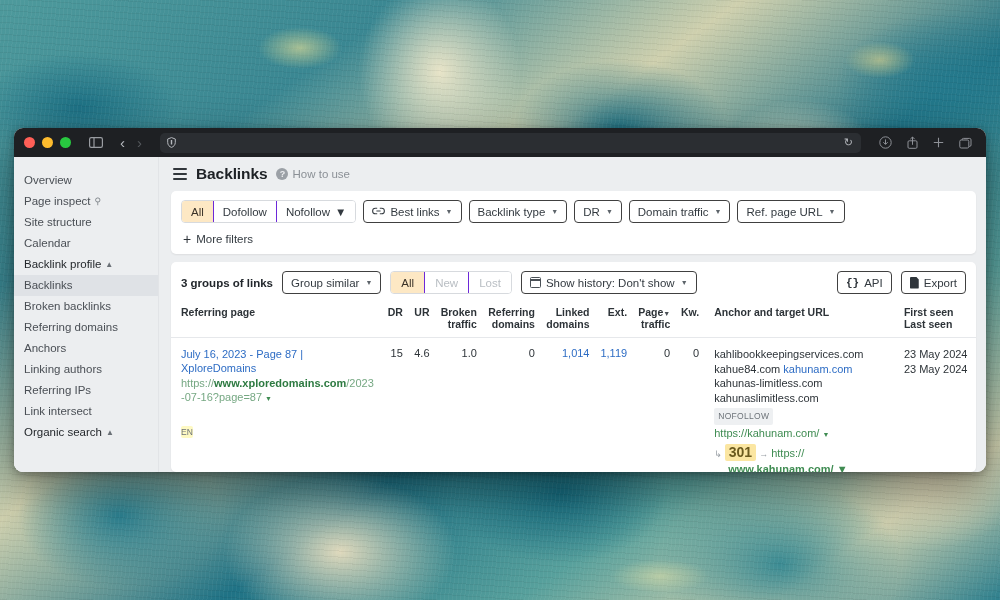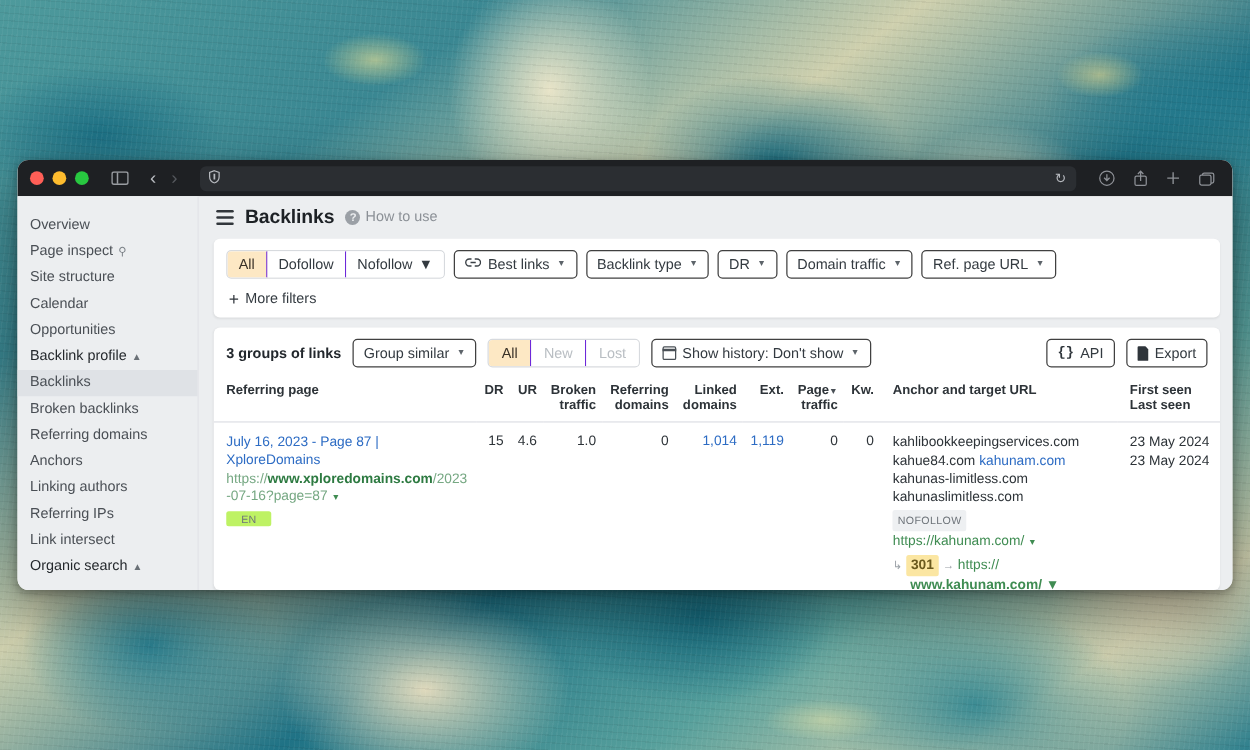--- a/index.html
+++ b/index.html
@@ -220,43 +220,43 @@
   }
   td.l { text-align: left; padding-left: 10px; }
   td.r { text-align: right; }
   .refpage a { color: #2d6cc4; text-decoration: none; }
   .refpage .ttl { color: #2d6cc4; display: block; line-height: 14px; }
   .url { color: #3f8c52; line-height: 14px; display: block; margin-top: 1px; word-break: break-all; }
   .url b { color: #2d7a41; font-weight: bold; }
   .url .dim { color: #76a883; }
   .url .car { font-size: 7px; color: #3f8c52; }
   .lang-badge {
-    display: inline-block; margin-top: 3px;
-    background: #bef264; color: #6d7379;
-    font-size: 8.5px; padding: 1px 12px; border-radius: 2px;
+    display: inline-block; margin-top: 20px;
+    background: #fef9c3; color: #6d7379;
+    font-size: 8.5px; padding: 1px 0; border-radius: 2px;
     letter-spacing: 0.2px;
   }
   .blue { color: #2d6cc4; }
   .anchor-cell { line-height: 14.5px; }
   .anchor-cell .txt { color: #2d3338; }
   .anchor-cell .lnk { color: #2d6cc4; }
   .nofollow {
     display: inline-block; margin: 3px 0 1px 0;
     background: #eef0f2; color: #6d7379;
     font-size: 8.5px; padding: 1px 4px; border-radius: 2px;
     letter-spacing: 0.3px;
   }
   .tgt { color: #3f8c52; display: block; }
   .tgt b { font-weight: normal; }
   .tgt .car { font-size: 7px; }
   .redir { display: block; margin-top: 2px; color: #3f8c52; }
   .redir .arrow { color: #9aa0a6; font-size: 9px; }
   .code301 {
     display: inline-block; background: #fbe6a2; color: #6b5a1e;
-    font-size: 11px; font-weight: bold; padding: 1px 4px; border-radius: 2px;
+    font-size: 14px; font-weight: bold; padding: 1px 4px; border-radius: 2px;
     margin: 0 3px;
   }
   .redir2 { display: block; padding-left: 14px; color: #3f8c52; }
   .redir2 b { font-weight: bold; }
   .dates { line-height: 14.5px; white-space: nowrap; color: #2d3338; }
 </style>
 </head>
 <body>
 
 <div class="bg-streaks"></div>
@@ -326,23 +326,20 @@
       <div class="sb-item">
           <span>Page inspect</span>
           <span class="sb-mag">⚲</span>
         </div>
       <div class="sb-item">
           <span>Site structure</span>
         </div>
       <div class="sb-item">
           <span>Calendar</span>
         </div>
-      <div class="sb-item">
-          <span>Opportunities</span>
-        </div>
 
       <div class="sb-item section">
           <span>Backlink profile</span>
           <span class="caret-up">▲</span>
         </div>
       <div class="sb-item active">
           <span>Backlinks</span>
         </div>
       <div class="sb-item">
           <span>Broken backlinks</span>

